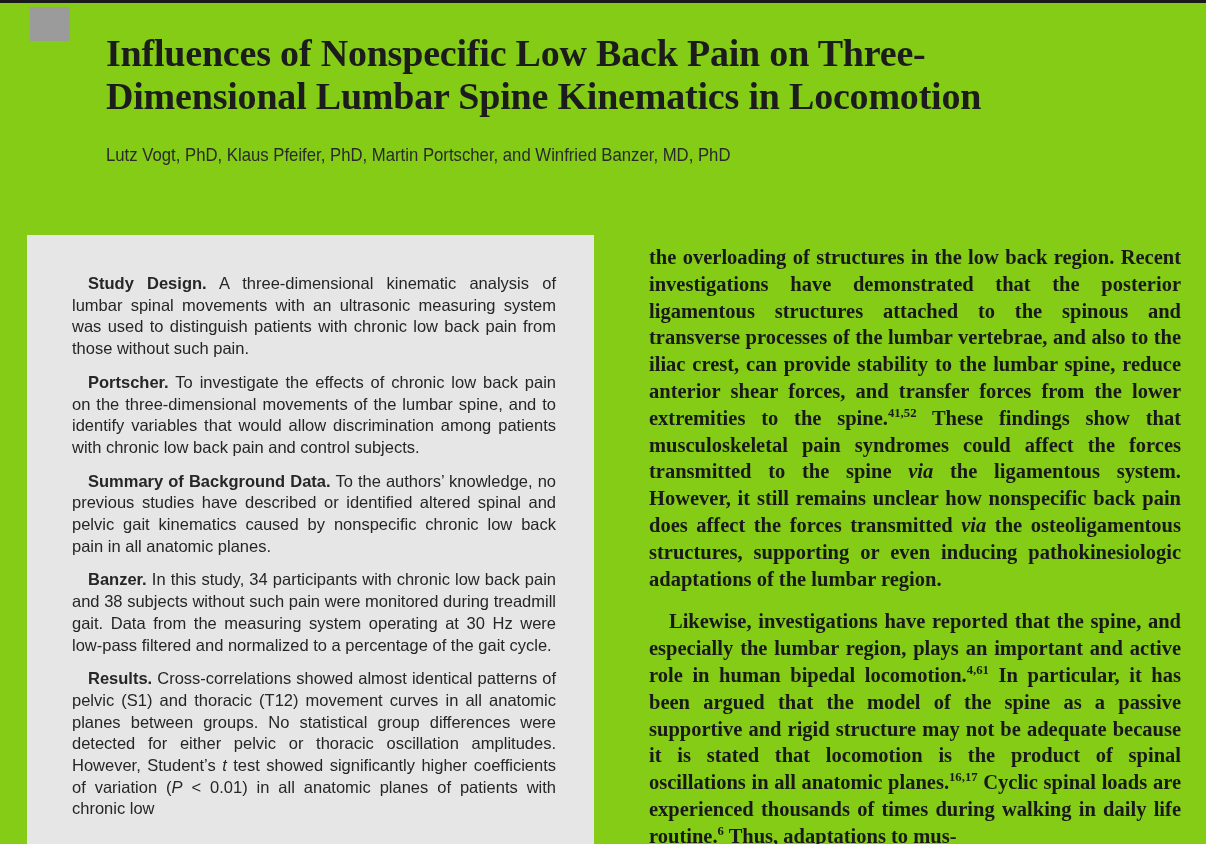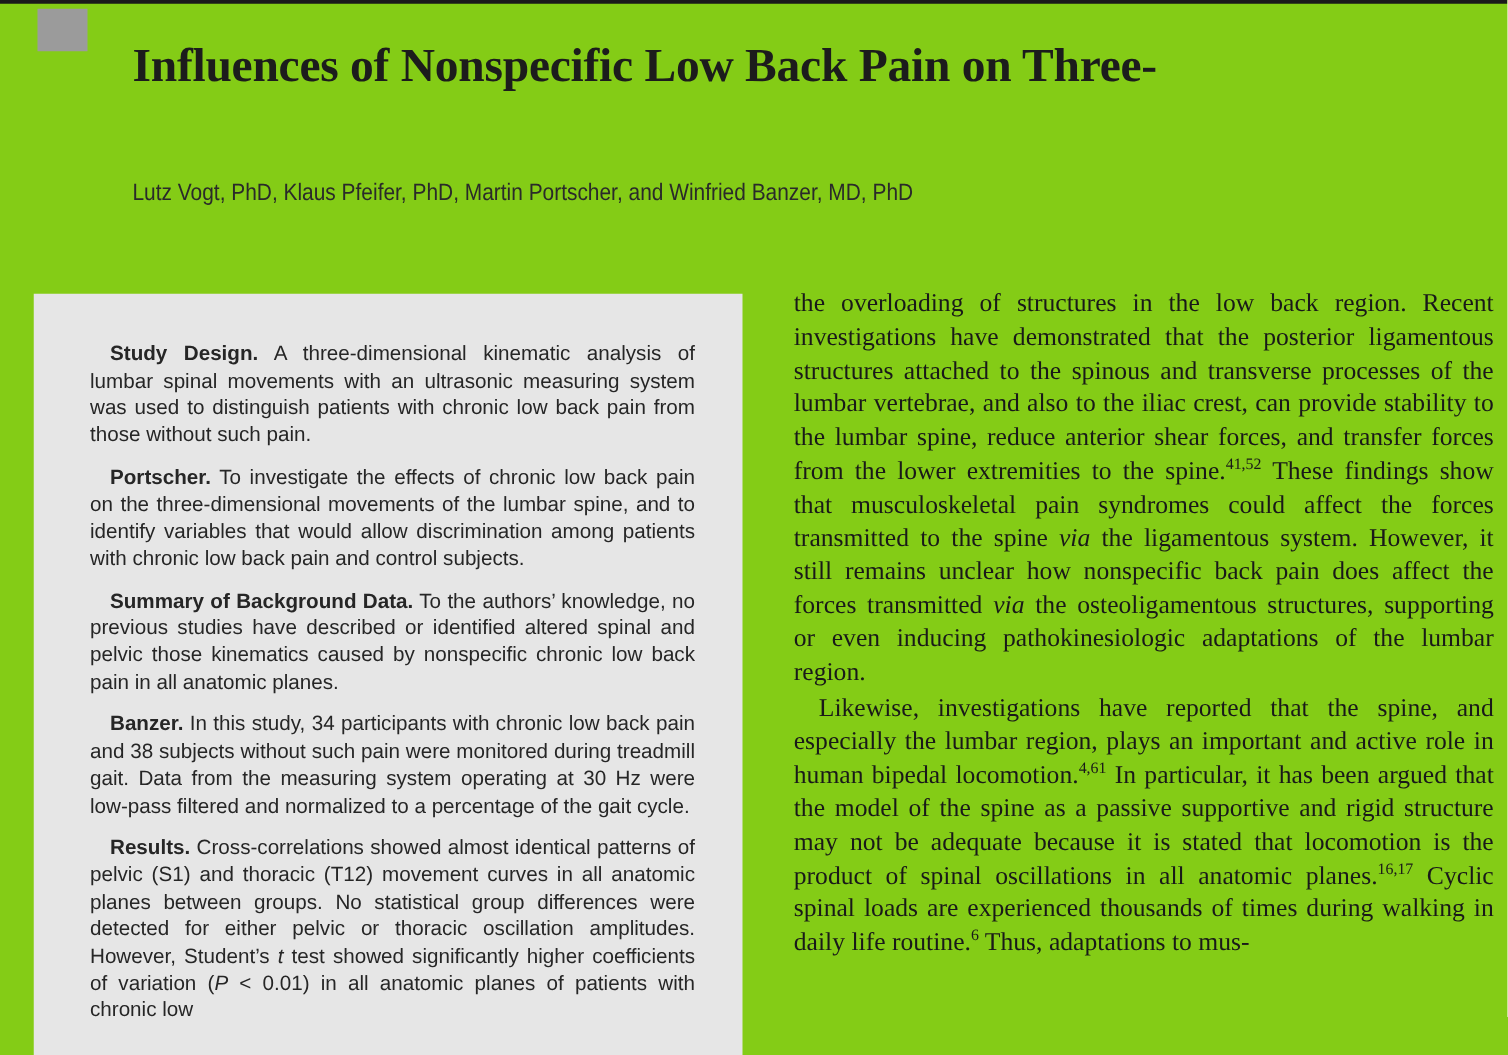--- a/index.html
+++ b/index.html
@@ -65,46 +65,46 @@
   .body-col {
     position: absolute;
     left: 633px; top: 228px;
     width: 564px; height: 640px;
     font-family: "Liberation Serif", serif;
     font-size: 20.5px;
     line-height: 26.8px;
     text-align: justify;
     color: #191919;
   }
-  .body-col p { margin: 2px; }
+  .body-col p { margin: 16px; font-weight: bold; }
   .body-col p.indent { text-indent: 20px; }
   sup {
     font-size: 0.62em;
     vertical-align: super;
     line-height: 0;
   }
   i { font-style: italic; }
 </style>
 </head>
 <body>
 
 <div class="page">
 
   <div class="top-rule"></div>
 
   <div class="section-marker"></div>
 
-  <h1 class="title"><span>Influences of Nonspecific Low Back Pain on Three-</span><br></h1>
+  <h1 class="title"><span>Influences of Nonspecific Low Back Pain on Three-</span><br><span>Dimensional Lumbar Spine Kinematics in Locomotion</span></h1>
 
   <div class="authors">Lutz Vogt, PhD, Klaus Pfeifer, PhD, Martin Portscher, and Winfried Banzer, MD, PhD</div>
 
   <div class="abstract-box">
     <p><b>Study Design.</b><span> A three-dimensional kinematic analysis of lumbar spinal movements with an ultrasonic measuring system was used to distinguish patients with chronic low back pain from those without such pain.</span></p>
     <p><b>Portscher.</b><span> To investigate the effects of chronic low back pain on the three-dimensional movements of the lumbar spine, and to identify variables that would allow discrimination among patients with chronic low back pain and control subjects.</span></p>
-    <p><b>Summary of Background Data.</b><span> To the authors’ knowledge, no previous studies have described or identified altered spinal and pelvic those kinematics caused by nonspecific chronic low back pain in all anatomic planes.</span></p>
+    <p><b>Summary of Background Data.</b><span> To the authors’ knowledge, no previous studies have described or identified altered spinal and pelvic gait kinematics caused by nonspecific chronic low back pain in all anatomic planes.</span></p>
     <p><b>Banzer.</b><span> In this study, 34 participants with chronic low back pain and 38 subjects without such pain were monitored during treadmill gait. Data from the measuring system operating at 30 Hz were low-pass filtered and normalized to a percentage of the gait cycle.</span></p>
     <p><b>Results.</b><span> Cross-correlations showed almost identical patterns of pelvic (S1) and thoracic (T12) movement curves in all anatomic planes between groups. No statistical group differences were detected for either pelvic or thoracic oscillation amplitudes. However, Student’s <i>t</i> test showed significantly higher coefficients of variation (<i>P</i> &lt; 0.01) in all anatomic planes of patients with chronic low</span></p>
   </div>
 
   <div class="body-col">
     <p>the overloading of structures in the low back region. Recent investigations have demonstrated that the posterior ligamentous structures attached to the spinous and transverse processes of the lumbar vertebrae, and also to the iliac crest, can provide stability to the lumbar spine, reduce anterior shear forces, and transfer forces from the lower extremities to the spine.<sup>41,52</sup> These findings show that musculoskeletal pain syndromes could affect the forces transmitted to the spine <i>via</i> the ligamentous system. However, it still remains unclear how nonspecific back pain does affect the forces transmitted <i>via</i> the osteoligamentous structures, supporting or even inducing pathokinesiologic adaptations of the lumbar region.</p>
     <p class="indent">Likewise, investigations have reported that the spine, and especially the lumbar region, plays an important and active role in human bipedal locomotion.<sup>4,61</sup> In particular, it has been argued that the model of the spine as a passive supportive and rigid structure may not be adequate because it is stated that locomotion is the product of spinal oscillations in all anatomic planes.<sup>16,17</sup> Cyclic spinal loads are experienced thousands of times during walking in daily life routine.<sup>6</sup> Thus, adaptations to mus-</p>
   </div>
 
 </div>

